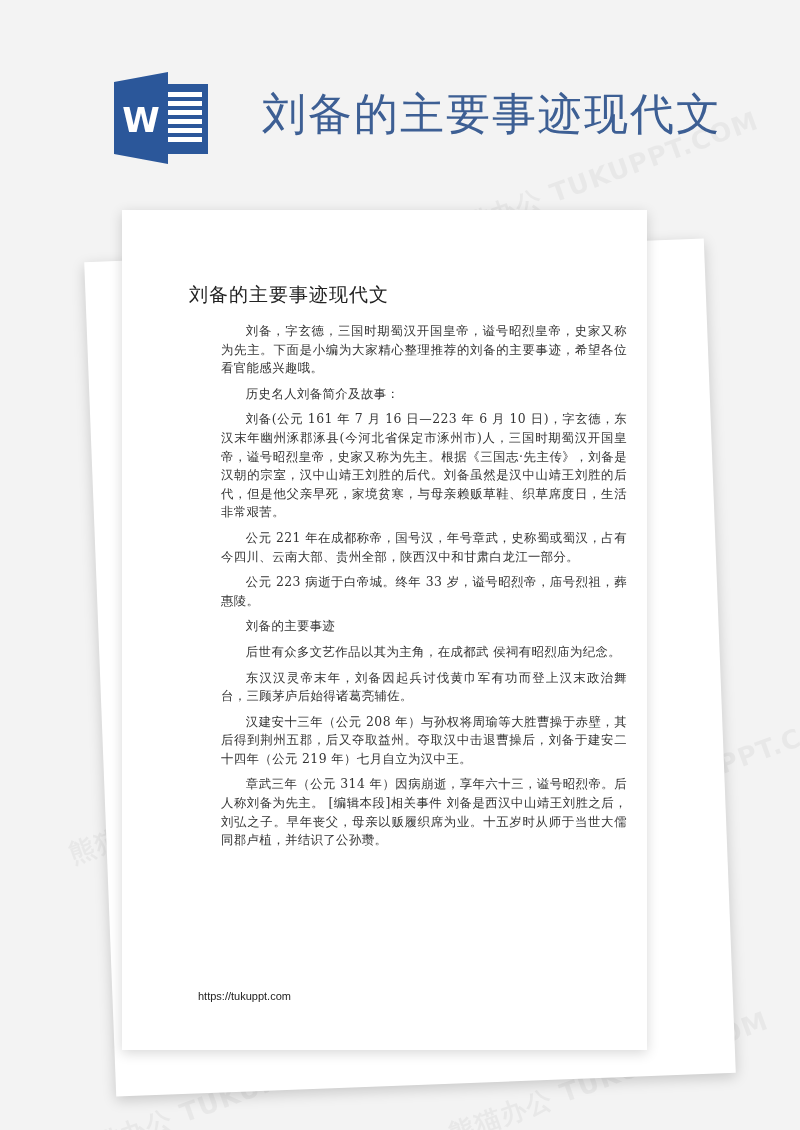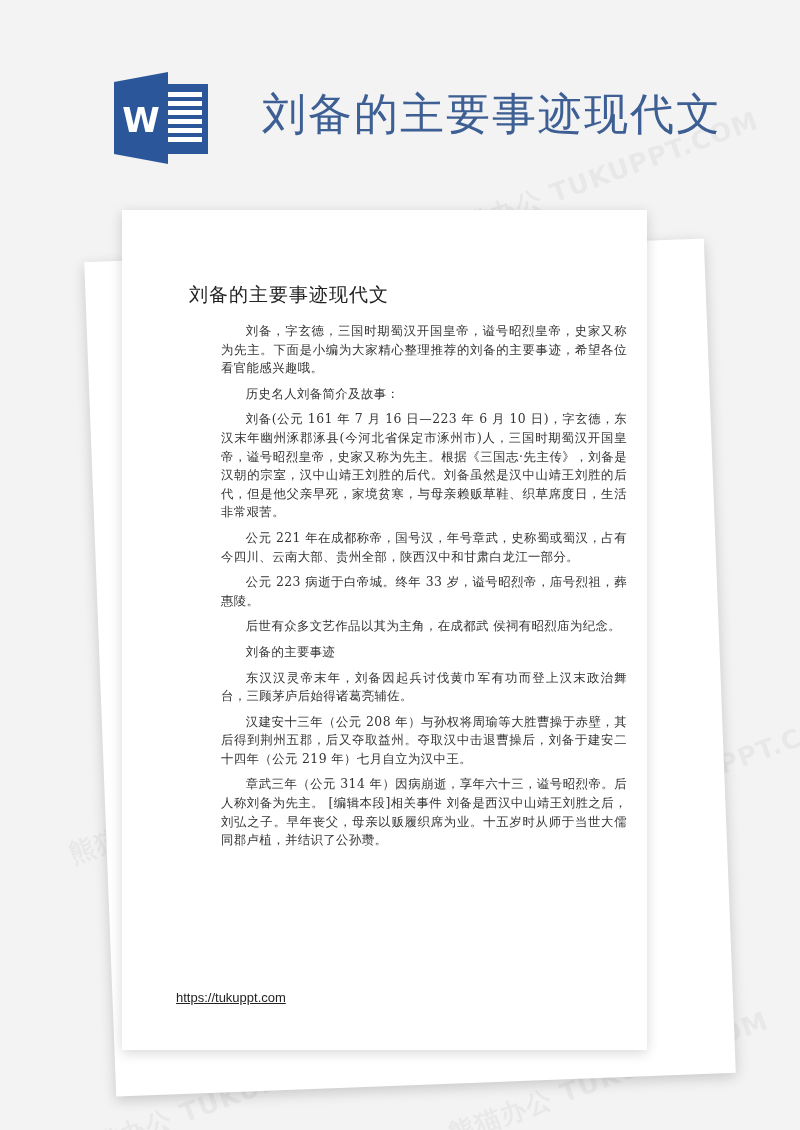--- a/index.html
+++ b/index.html
@@ -35,22 +35,22 @@
     font-size: 19px; color: #222; white-space: nowrap; letter-spacing: 1px;
   }
   .doc-body {
     position: absolute; left: 67px; top: 112px; width: 406px;
     font-size: 12.4px; line-height: 18.6px; color: #333; text-align: justify;
     letter-spacing: 0.4px;
     margin-left: 32px;
   }
   .doc-body p { margin: 0 0 7px 0; text-indent: 2em; }
   .footer-url {
-    position: absolute; left: 54px; top: 780px;
-    font-family: "Liberation Sans", sans-serif; font-size: 13px; color: #222; text-decoration: underline;
+    position: absolute; left: 76px; top: 780px;
+    font-family: "Liberation Sans", sans-serif; font-size: 11px; color: #222;
   }
 </style>
 </head>
 <body>
 
 <div class="header">
   <svg class="word-icon" viewBox="0 0 104 96">
     <rect x="44" y="14" width="54" height="70" fill="#2b579a"></rect>
     <rect x="50" y="22" width="42" height="5" fill="#fff"></rect>
     <rect x="50" y="31" width="42" height="5" fill="#fff"></rect>
@@ -74,20 +74,20 @@
 <div class="paper-back"></div>
 
 <div class="paper">
   <div class="doc-title">刘备的主要事迹现代文</div>
   <div class="doc-body">
     <p>刘备，字玄德，三国时期蜀汉开国皇帝，谥号昭烈皇帝，史家又称为先主。下面是小编为大家精心整理推荐的刘备的主要事迹，希望各位看官能感兴趣哦。</p>
     <p>历史名人刘备简介及故事：</p>
     <p>刘备(公元 161 年 7 月 16 日—223 年 6 月 10 日)，字玄德，东汉末年幽州涿郡涿县(今河北省保定市涿州市)人，三国时期蜀汉开国皇帝，谥号昭烈皇帝，史家又称为先主。根据《三国志·先主传》，刘备是汉朝的宗室，汉中山靖王刘胜的后代。刘备虽然是汉中山靖王刘胜的后代，但是他父亲早死，家境贫寒，与母亲赖贩草鞋、织草席度日，生活非常艰苦。</p>
     <p>公元 221 年在成都称帝，国号汉，年号章武，史称蜀或蜀汉，占有今四川、云南大部、贵州全部，陕西汉中和甘肃白龙江一部分。</p>
     <p>公元 223 病逝于白帝城。终年 33 岁，谥号昭烈帝，庙号烈祖，葬惠陵。</p>
+    <p>刘备的主要事迹</p>
     <p>后世有众多文艺作品以其为主角，在成都武 侯祠有昭烈庙为纪念。</p>
-    <p>刘备的主要事迹</p>
     <p>东汉汉灵帝末年，刘备因起兵讨伐黄巾军有功而登上汉末政治舞台，三顾茅庐后始得诸葛亮辅佐。</p>
     <p>汉建安十三年（公元 208 年）与孙权将周瑜等大胜曹操于赤壁，其后得到荆州五郡，后又夺取益州。夺取汉中击退曹操后，刘备于建安二十四年（公元 219 年）七月自立为汉中王。</p>
     <p>章武三年（公元 314 年）因病崩逝，享年六十三，谥号昭烈帝。后人称刘备为先主。 [编辑本段]相关事件  刘备是西汉中山靖王刘胜之后，刘弘之子。早年丧父，母亲以贩履织席为业。十五岁时从师于当世大儒同郡卢植，并结识了公孙瓒。</p>
   </div>
   <div class="footer-url">https://tukuppt.com</div>
 </div>
 
 </body></html>

